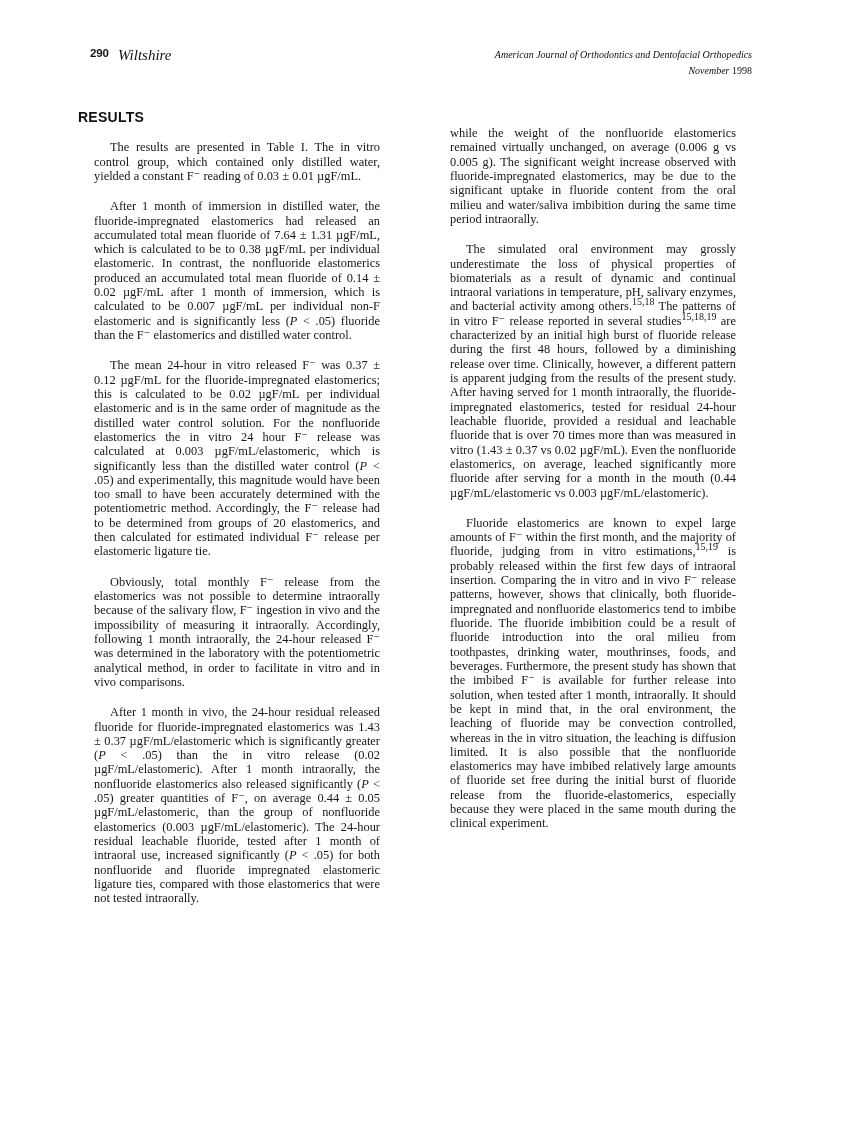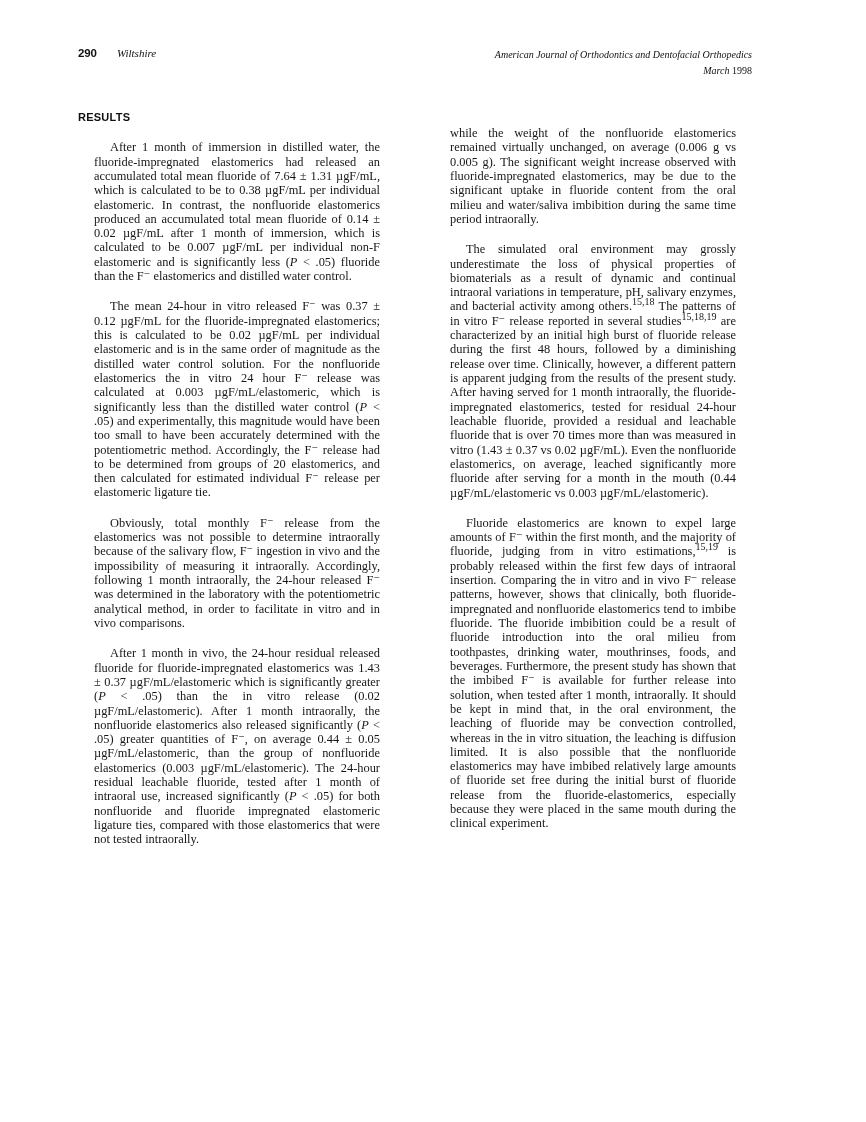--- a/index.html
+++ b/index.html
@@ -24,37 +24,37 @@
   
   .running-head {
     position: absolute;
     left: 78px;
     right: 114px;
     top: 47px;
     height: 40px;
   }
   .rh-left {
     position: absolute;
-    left: 0;
+    left: 12px;
     top: 0;
     display: flex;
     align-items: flex-start;
-    gap: 20px;
+    gap: 9px;
   }
   .rh-page-number {
     font-family: "Liberation Sans", "DejaVu Sans", sans-serif;
     font-weight: bold;
     font-size: 11.5px;
     letter-spacing: -0.1px;
     color: #111;
   }
   .rh-author {
     font-family: "Liberation Serif", "DejaVu Serif", serif;
     font-style: italic;
-    font-size: 11px;
+    font-size: 15px;
     color: #111;
   }
   .rh-right {
     position: absolute;
     right: 0;
     top: 0;
     text-align: right;
     font-family: "Liberation Serif", "DejaVu Serif", serif;
     font-style: italic;
     font-size: 10px;
@@ -79,21 +79,21 @@
     top: 0;
     width: 318px;
     height: 950px;
   }
   .col-left { left: 0; }
   .col-right { left: 356px; }
 
   h2.section-heading {
     font-family: "Liberation Sans", "DejaVu Sans", sans-serif;
     font-weight: bold;
-    font-size: 11px;
+    font-size: 14px;
     letter-spacing: 0.25px;
     margin: 0 0 2px 0;
     padding: 0;
     color: #111;
     line-height: 14.3px;
   }
   .col-right h2.section-heading {
     margin-top: 11px;
   }
 
@@ -122,28 +122,29 @@
 
 <div class="page">
 
   <div class="running-head">
     <div class="rh-left">
       <span class="rh-page-number">290</span>
       <span class="rh-author">Wiltshire</span>
     </div>
     <div class="rh-right">
       <div>American Journal of Orthodontics and Dentofacial Orthopedics</div>
-      <div class="rh-date"><span>March</span> <span class="rh-year">1998</span></div>
+      <div class="rh-date"><span>November</span> <span class="rh-year">1998</span></div>
     </div>
   </div>
 
   <div class="columns">
 
     <div class="col col-left">
       <h2 class="section-heading">RESULTS</h2>
+      <p class="body-par">The results are presented in Table I. The in vitro control group, which contained only distilled water, yielded a constant F⁻ reading of 0.03 ± 0.01 µgF/mL.</p>
       <p class="body-par">After 1 month of immersion in distilled water, the fluoride-impregnated elastomerics had released an accumulated total mean fluoride of 7.64 ± 1.31 µgF/mL, which is calculated to be to 0.38 µgF/mL per individual elastomeric. In contrast, the nonfluoride elastomerics produced an accumulated total mean fluoride of 0.14 ± 0.02 µgF/mL after 1 month of immersion, which is calculated to be 0.007 µgF/mL per individual non-F elastomeric and is significantly less (<span class="ital">P</span> &lt; .05) fluoride than the F⁻ elastomerics and distilled water control.</p>
       <p class="body-par">The mean 24-hour in vitro released F⁻ was 0.37 ± 0.12 µgF/mL for the fluoride-impregnated elastomerics; this is calculated to be 0.02 µgF/mL per individual elastomeric and is in the same order of magnitude as the distilled water control solution. For the nonfluoride elastomerics the in vitro 24 hour F⁻ release was calculated at 0.003 µgF/mL/elastomeric, which is significantly less than the distilled water control (<span class="ital">P</span> &lt; .05) and experimentally, this magnitude would have been too small to have been accurately determined with the potentiometric method. Accordingly, the F⁻ release had to be determined from groups of 20 elastomerics, and then calculated for estimated individual F⁻ release per elastomeric ligature tie.</p>
       <p class="body-par">Obviously, total monthly F⁻ release from the elastomerics was not possible to determine intraorally because of the salivary flow, F⁻ ingestion in vivo and the impossibility of measuring it intraorally. Accordingly, following 1 month intraorally, the 24-hour released F⁻ was determined in the laboratory with the potentiometric analytical method, in order to facilitate in vitro and in vivo comparisons.</p>
       <p class="body-par">After 1 month in vivo, the 24-hour residual released fluoride for fluoride-impregnated elastomerics was 1.43 ± 0.37 µgF/mL/elastomeric which is significantly greater (<span class="ital">P</span> &lt; .05) than the in vitro release (0.02 µgF/mL/elastomeric). After 1 month intraorally, the nonfluoride elastomerics also released significantly (<span class="ital">P</span> &lt; .05) greater quantities of F⁻, on average 0.44 ± 0.05 µgF/mL/elastomeric, than the group of nonfluoride elastomerics (0.003 µgF/mL/elastomeric). The 24-hour residual leachable fluoride, tested after 1 month of intraoral use, increased significantly (<span class="ital">P</span> &lt; .05) for both nonfluoride and fluoride impregnated elastomeric ligature ties, compared with those elastomerics that were not tested intraorally.</p>
     </div>
 
     <div class="col col-right">
       <p class="body-par no-indent">while the weight of the nonfluoride elastomerics remained virtually unchanged, on average (0.006 g vs 0.005 g). The significant weight increase observed with fluoride-impregnated elastomerics, may be due to the significant uptake in fluoride content from the oral milieu and water/saliva imbibition during the same time period intraorally.</p>
       <p class="body-par">The simulated oral environment may grossly underestimate the loss of physical properties of biomaterials as a result of dynamic and continual intraoral variations in temperature, pH, salivary enzymes, and bacterial activity among others.<sup>15,18</sup> The patterns of in vitro F⁻ release reported in several studies<sup>15,18,19</sup> are characterized by an initial high burst of fluoride release during the first 48 hours, followed by a diminishing release over time. Clinically, however, a different pattern is apparent judging from the results of the present study. After having served for 1 month intraorally, the fluoride-impregnated elastomerics, tested for residual 24-hour leachable fluoride, provided a residual and leachable fluoride that is over 70 times more than was measured in vitro (1.43 ± 0.37 vs 0.02 µgF/mL). Even the nonfluoride elastomerics, on average, leached significantly more fluoride after serving for a month in the mouth (0.44 µgF/mL/elastomeric vs 0.003 µgF/mL/elastomeric).</p>
       <p class="body-par">Fluoride elastomerics are known to expel large amounts of F⁻ within the first month, and the majority of fluoride, judging from in vitro estimations,<sup>15,19</sup> is probably released within the first few days of intraoral insertion. Comparing the in vitro and in vivo F⁻ release patterns, however, shows that clinically, both fluoride-impregnated and nonfluoride elastomerics tend to imbibe fluoride. The fluoride imbibition could be a result of fluoride introduction into the oral milieu from toothpastes, drinking water, mouthrinses, foods, and beverages. Furthermore, the present study has shown that the imbibed F⁻ is available for further release into solution, when tested after 1 month, intraorally. It should be kept in mind that, in the oral environment, the leaching of fluoride may be convection controlled, whereas in the in vitro situation, the leaching is diffusion limited. It is also possible that the nonfluoride elastomerics may have imbibed relatively large amounts of fluoride set free during the initial burst of fluoride release from the fluoride-elastomerics, especially because they were placed in the same mouth during the clinical experiment.</p>

